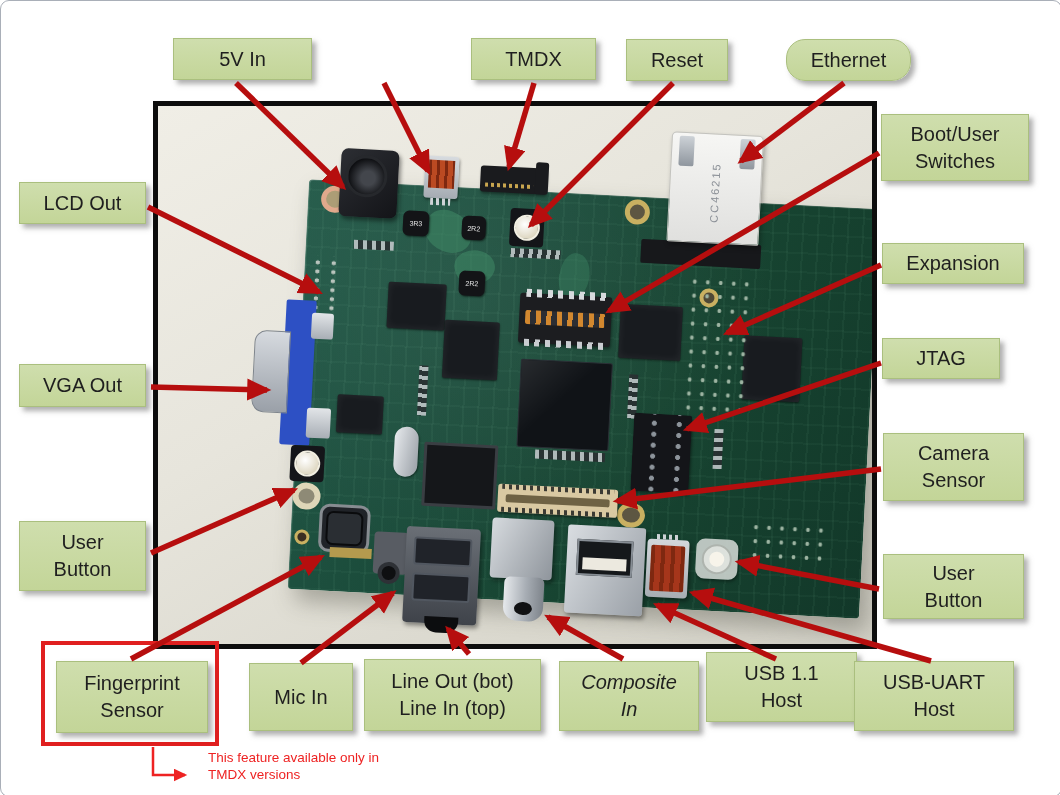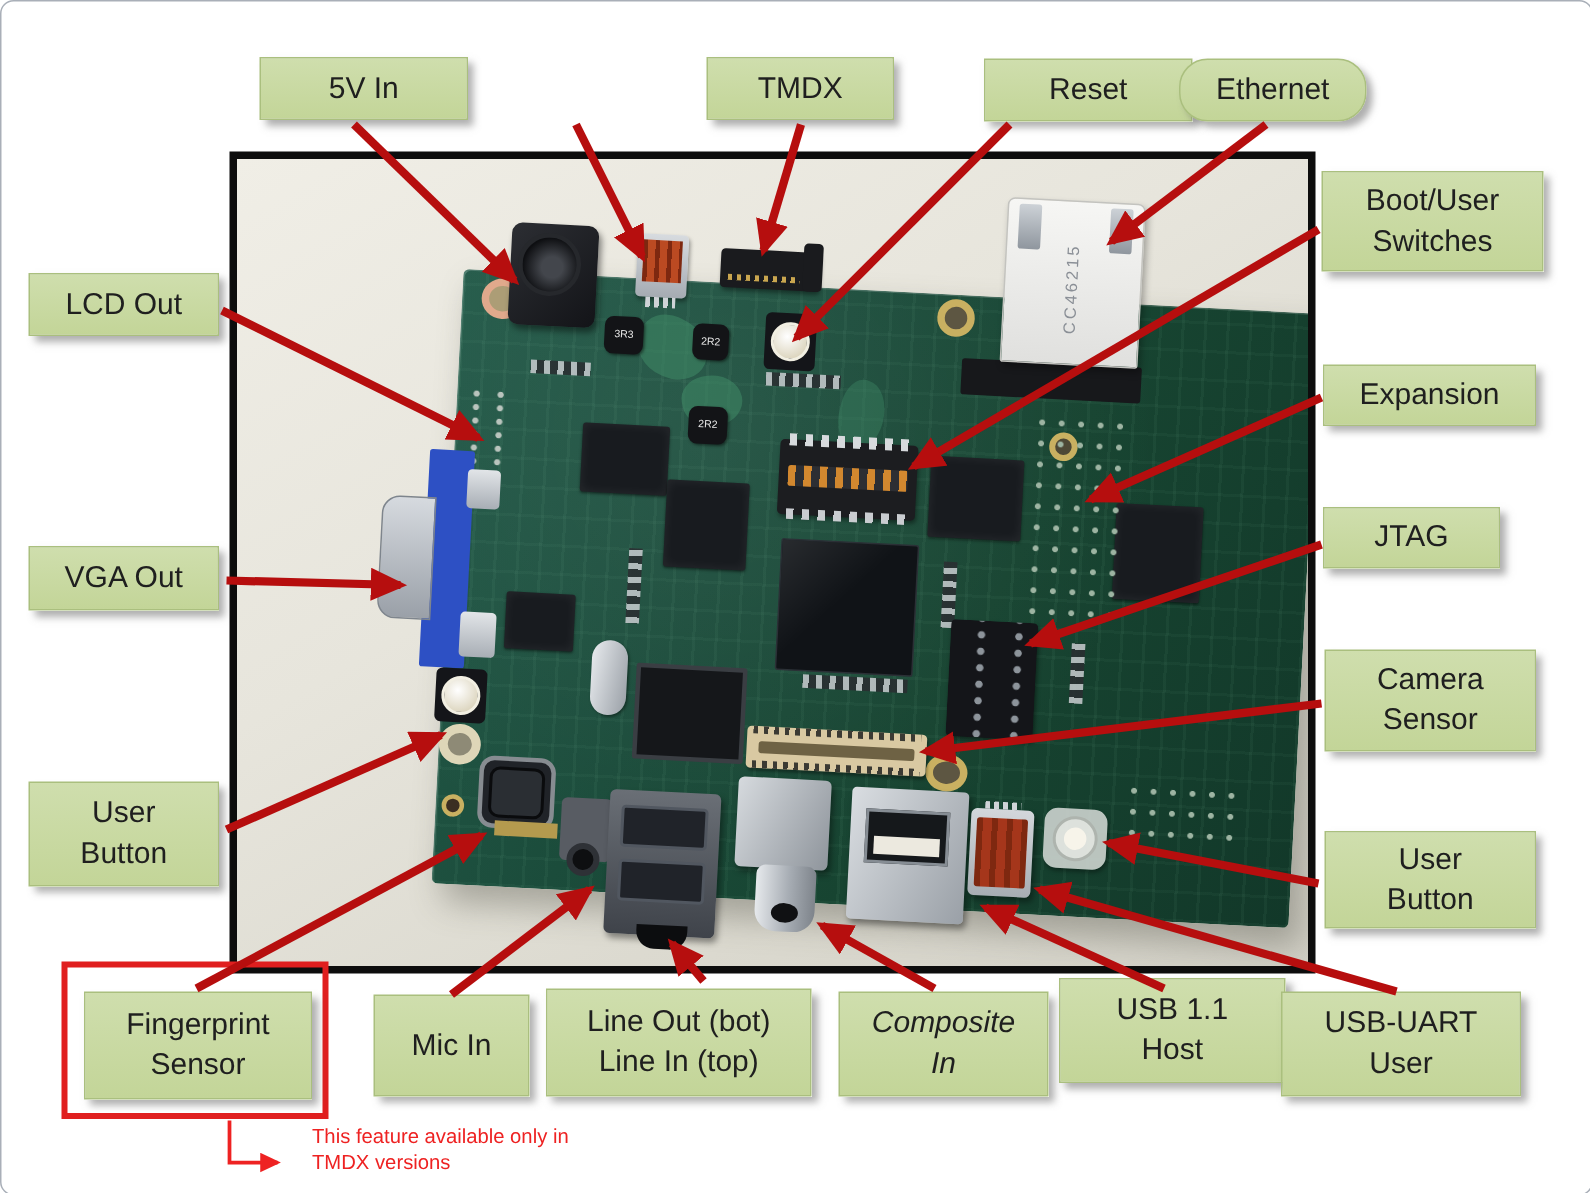--- a/index.html
+++ b/index.html
@@ -174,21 +174,21 @@
   .c-smd6{left:48px;top:58px;width:40px;height:9px;}
 
   
   .lb{position:absolute;box-sizing:border-box;display:flex;align-items:center;justify-content:center;
     text-align:center;background:linear-gradient(#cfdead,#c3d598);border:1px solid #aabf7e;
     box-shadow:4px 4px 5px rgba(110,110,110,.55);color:#1f1f1f;font-size:20px;line-height:27px;
     white-space:pre-line;z-index:3;}
   .lb-5v{left:172px;top:37px;width:139px;height:42px;}
   .lb-otg{left:320px;top:37px;width:125px;height:42px;}
   .lb-sata{left:470px;top:37px;width:125px;height:42px;}
-  .lb-reset{left:655px;top:38px;width:139px;height:42px;}
+  .lb-reset{left:625px;top:38px;width:102px;height:42px;}
   .lb-eth{left:785px;top:38px;width:125px;height:42px;border-radius:19px;}
   .lb-boot{left:880px;top:113px;width:148px;height:67px;}
   .lb-exp{left:881px;top:242px;width:142px;height:41px;}
   .lb-jtag{left:881px;top:337px;width:118px;height:41px;}
   .lb-cam{left:882px;top:432px;width:141px;height:68px;}
   .lb-ubr{left:882px;top:553px;width:141px;height:65px;}
   .lb-lcd{left:18px;top:181px;width:127px;height:42px;}
   .lb-vga{left:18px;top:363px;width:127px;height:43px;}
   .lb-ubl{left:18px;top:520px;width:127px;height:70px;}
   .lb-fp{left:55px;top:660px;width:152px;height:72px;}
@@ -305,21 +305,21 @@
   <div class="lb lb-fp">Fingerprint
 Sensor</div>
   <div class="lb lb-mic">Mic In</div>
   <div class="lb lb-line">Line Out (bot)
 Line In (top)</div>
   <div class="lb lb-comp">Composite
 In</div>
   <div class="lb lb-usbh">USB 1.1
 Host</div>
   <div class="lb lb-uart">USB-UART
-User</div>
+Host</div>
 
   <div class="note">
     <div>This feature available only in</div>
     <div>TMDX versions</div>
   </div>
 
   <svg class="arrows" viewBox="0 0 1060 795">
     <defs>
       <marker id="ah" markerWidth="6" markerHeight="5" refX="3.6" refY="2" orient="auto" markerUnits="strokeWidth">
         <path d="M0,0 L4.4,2 L0,4 z" fill="#b60e0e"></path>

